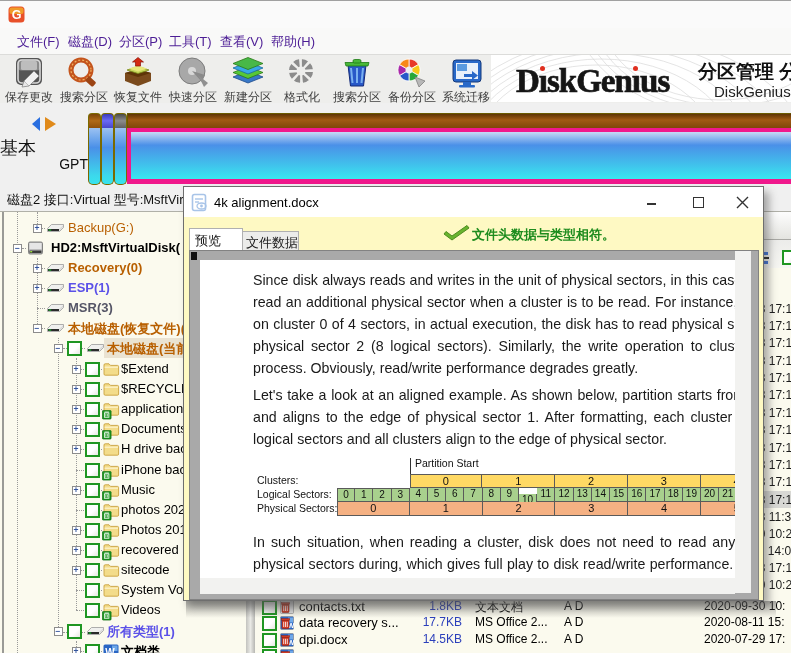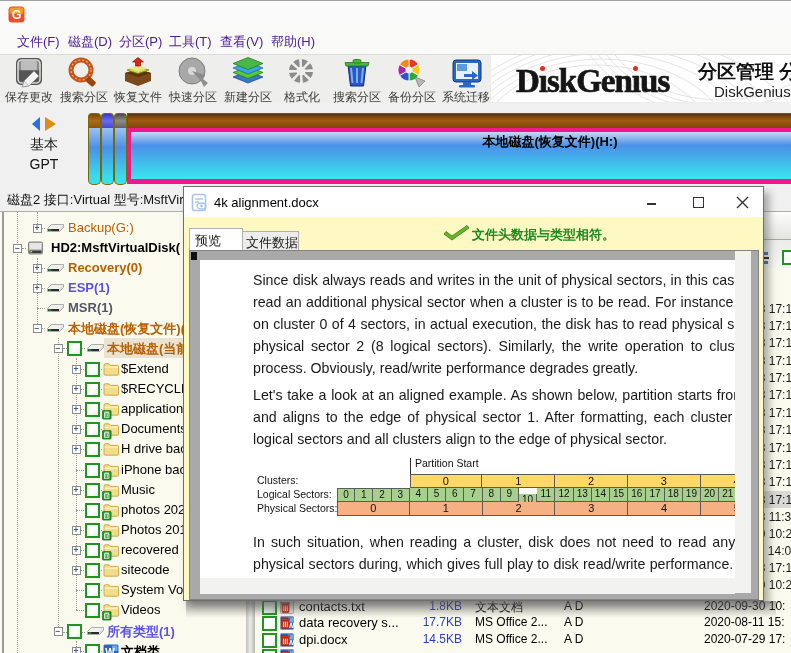--- a/index.html
+++ b/index.html
@@ -132,34 +132,33 @@
     <div class="ab" style="left:142px;top:11px;width:5px;height:5px;border-radius:50%;background:#e03020"></div>
     <div class="ab" style="left:207px;top:4px;font-size:19px;font-weight:bold;color:#111;white-space:nowrap">分区管理 分</div>
     <div class="ab" style="left:223px;top:28px;font-size:15px;color:#222;white-space:nowrap">DiskGenius</div>
   </div>
 
   <div class="ab" style="left:0;top:103px;width:791px;height:82px;background:#f0f0f0"></div>
   <svg class="ab" style="left:28px;top:115px" width="32" height="18">
     <path d="M12 2 L4 9 L12 16 Z" fill="#2a6fe0"></path>
     <path d="M17 2 L28 9 L17 16 Z" fill="#e08a1a"></path>
   </svg>
-  <div class="ab" style="left:0;top:136px;width:88px;text-align:center;font-size:14px;color:#111">基本</div>
-  <div class="ab" style="left:0;top:156px;width:88px;text-align:center;font-size:14px;color:#111">GPT</div>
+  <div class="ab" style="left:0;top:136px;width:88px;font-size:18px;color:#111">基本</div>
+  <div class="ab" style="left:0;top:156px;width:88px;text-align:right;font-size:14px;color:#111">GPT</div>
 
   <div class="ab" style="left:88px;top:113px;width:11px;height:15px;border:1px solid #7a6a00;border-bottom:none;border-radius:4px 4px 0 0;background:linear-gradient(180deg,#7a4408,#b06a18 45%,#8a4c0a)"></div>
   <div class="ab" style="left:88px;top:128px;width:11px;height:56px;border:1px solid #7a6a00;border-top:none;border-radius:0 0 5px 5px;background:linear-gradient(180deg,#9cc2f2,#4a90e8 35%,#3cd8ec 85%,#37e4ee)"></div>
   <div class="ab" style="left:101px;top:113px;width:11px;height:15px;border:1px solid #7a6a00;border-bottom:none;border-radius:4px 4px 0 0;background:linear-gradient(180deg,#3a3ab8,#6a6af4 45%,#4343c4)"></div>
   <div class="ab" style="left:101px;top:128px;width:11px;height:56px;border:1px solid #7a6a00;border-top:none;border-radius:0 0 5px 5px;background:linear-gradient(180deg,#9cc2f2,#4a90e8 35%,#3cd8ec 85%,#37e4ee)"></div>
   <div class="ab" style="left:114px;top:113px;width:11px;height:15px;border:1px solid #7a6a00;border-bottom:none;border-radius:4px 4px 0 0;background:linear-gradient(180deg,#4a4a4a,#8c8c8c 45%,#5a5a5a)"></div>
   <div class="ab" style="left:114px;top:128px;width:11px;height:56px;border:1px solid #7a6a00;border-top:none;border-radius:0 0 5px 5px;background:linear-gradient(180deg,#9cc2f2,#4a90e8 35%,#3cd8ec 85%,#37e4ee)"></div>
 
   <div class="ab" style="left:127px;top:113px;width:664px;height:15px;border:1px solid #6a5a00;border-right:none;background:linear-gradient(180deg,#5e3404,#a05a14 40%,#7a4408)"></div>
   <div class="ab" style="left:127px;top:128px;width:664px;height:56px;background:#f0188c"></div>
   <div class="ab" style="left:131px;top:132px;width:660px;height:47px;background:linear-gradient(180deg,#c8d8f4,#4a90e8 28%,#40c4ec 72%,#38e8f0)"></div>
-  <div class="ab" style="left:320px;top:133px;width:460px;text-align:center;font-size:13px;font-weight:bold;color:#000">本地磁盘(恢复文件)(H:)</div>
 
   <div class="ab" style="left:0;top:185px;width:791px;height:26px;background:#f0f0f0"></div>
   <div class="ab" style="left:7px;top:191px;font-size:13px;color:#111;white-space:nowrap">磁盘2 接口:Virtual  型号:MsftVirtualDisk</div>
 
   <div class="ab" style="left:0;top:211px;width:791px;height:442px;background:#fbfaee;border-top:1px solid #b0b0a8"></div>
   <div class="ab" style="left:2px;top:212px;width:2px;height:441px;background:#9a9a96"></div>
 
   <div class="ab" style="left:246px;top:212px;width:9px;height:441px;background:linear-gradient(90deg,#c2c2be,#e9e9e5 50%,#b6b6b2)"></div>
 
   <div id="tree">
@@ -205,21 +204,21 @@
         <rect x="2.6" y="6.4" width="2.6" height="1.3" fill="#1fb434"></rect>
       </svg>
 <div class="ab" style="left:68px;top:280px;font-size:13px;font-weight:bold;color:#5b51e8;white-space:nowrap">ESP(1)</div>
 <div class="ab dot-h" style="left:37px;top:308px;width:8px"></div>
 <svg class="ab" style="left:46px;top:303px" width="19" height="11">
         <path d="M1.5 5.5 L5.5 1.5 L17.5 1.5 L17.5 4.5 L13.5 8.5 L1.5 8.5 Z" fill="#f0f0ee" stroke="#9a9a9a" stroke-width="0.8"></path>
         <path d="M2 6 L13 6 L13 8 L2 8 Z" fill="#2a2a2a"></path>
         <path d="M13.2 6 L17 2.5 L17 4 L13.2 8 Z" fill="#d8d8d6"></path>
         <rect x="2.6" y="6.4" width="2.6" height="1.3" fill="#1fb434"></rect>
       </svg>
-<div class="ab" style="left:68px;top:300px;font-size:13px;font-weight:bold;color:#555566;white-space:nowrap">MSR(1)</div>
+<div class="ab" style="left:68px;top:300px;font-size:13px;font-weight:bold;color:#555566;white-space:nowrap">MSR(3)</div>
 <div class="ab dot-h" style="left:42px;top:328px;width:3px"></div>
 <div class="ab ebox" style="left:32.5px;top:323.5px">−</div>
 <svg class="ab" style="left:46px;top:323px" width="19" height="11">
         <path d="M1.5 5.5 L5.5 1.5 L17.5 1.5 L17.5 4.5 L13.5 8.5 L1.5 8.5 Z" fill="#f0f0ee" stroke="#9a9a9a" stroke-width="0.8"></path>
         <path d="M2 6 L13 6 L13 8 L2 8 Z" fill="#2a2a2a"></path>
         <path d="M13.2 6 L17 2.5 L17 4 L13.2 8 Z" fill="#d8d8d6"></path>
         <rect x="2.6" y="6.4" width="2.6" height="1.3" fill="#1fb434"></rect>
       </svg>
 <div class="ab" style="left:68px;top:320px;font-size:13px;font-weight:bold;color:#b85f00;white-space:nowrap">本地磁盘(恢复文件)(H</div>
 <div class="ab dot-h" style="left:63px;top:348px;width:22px"></div>

